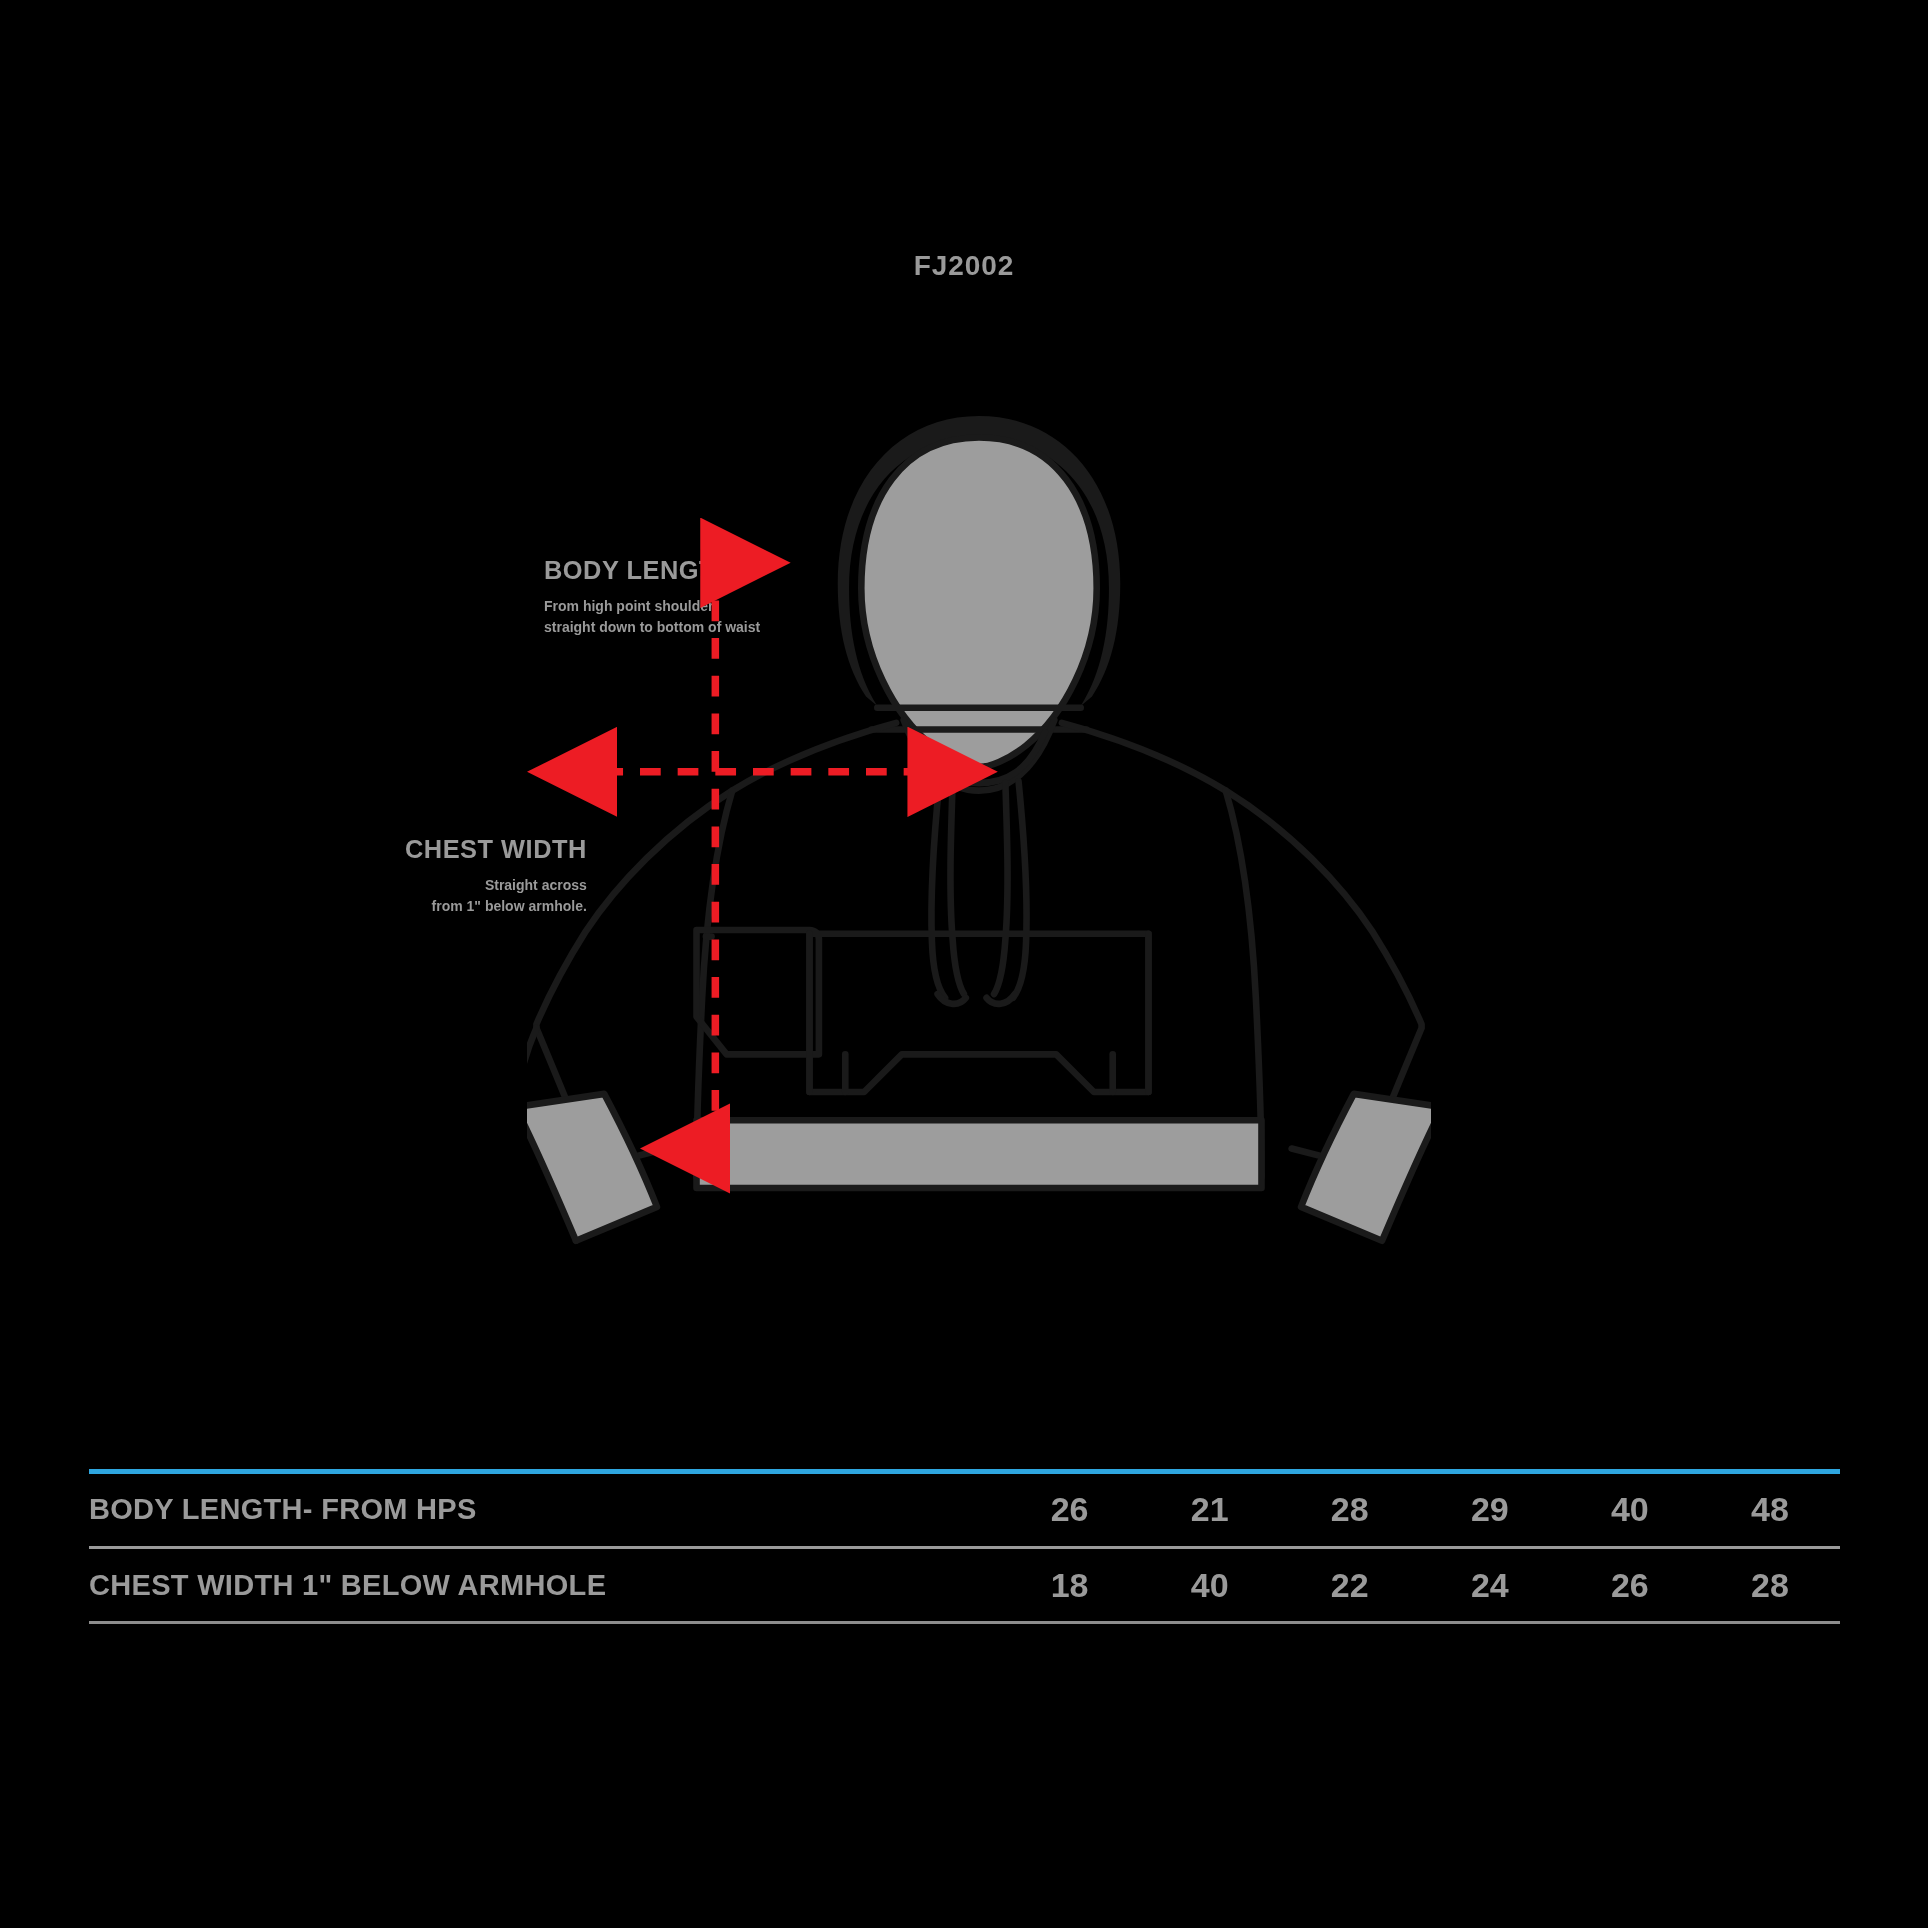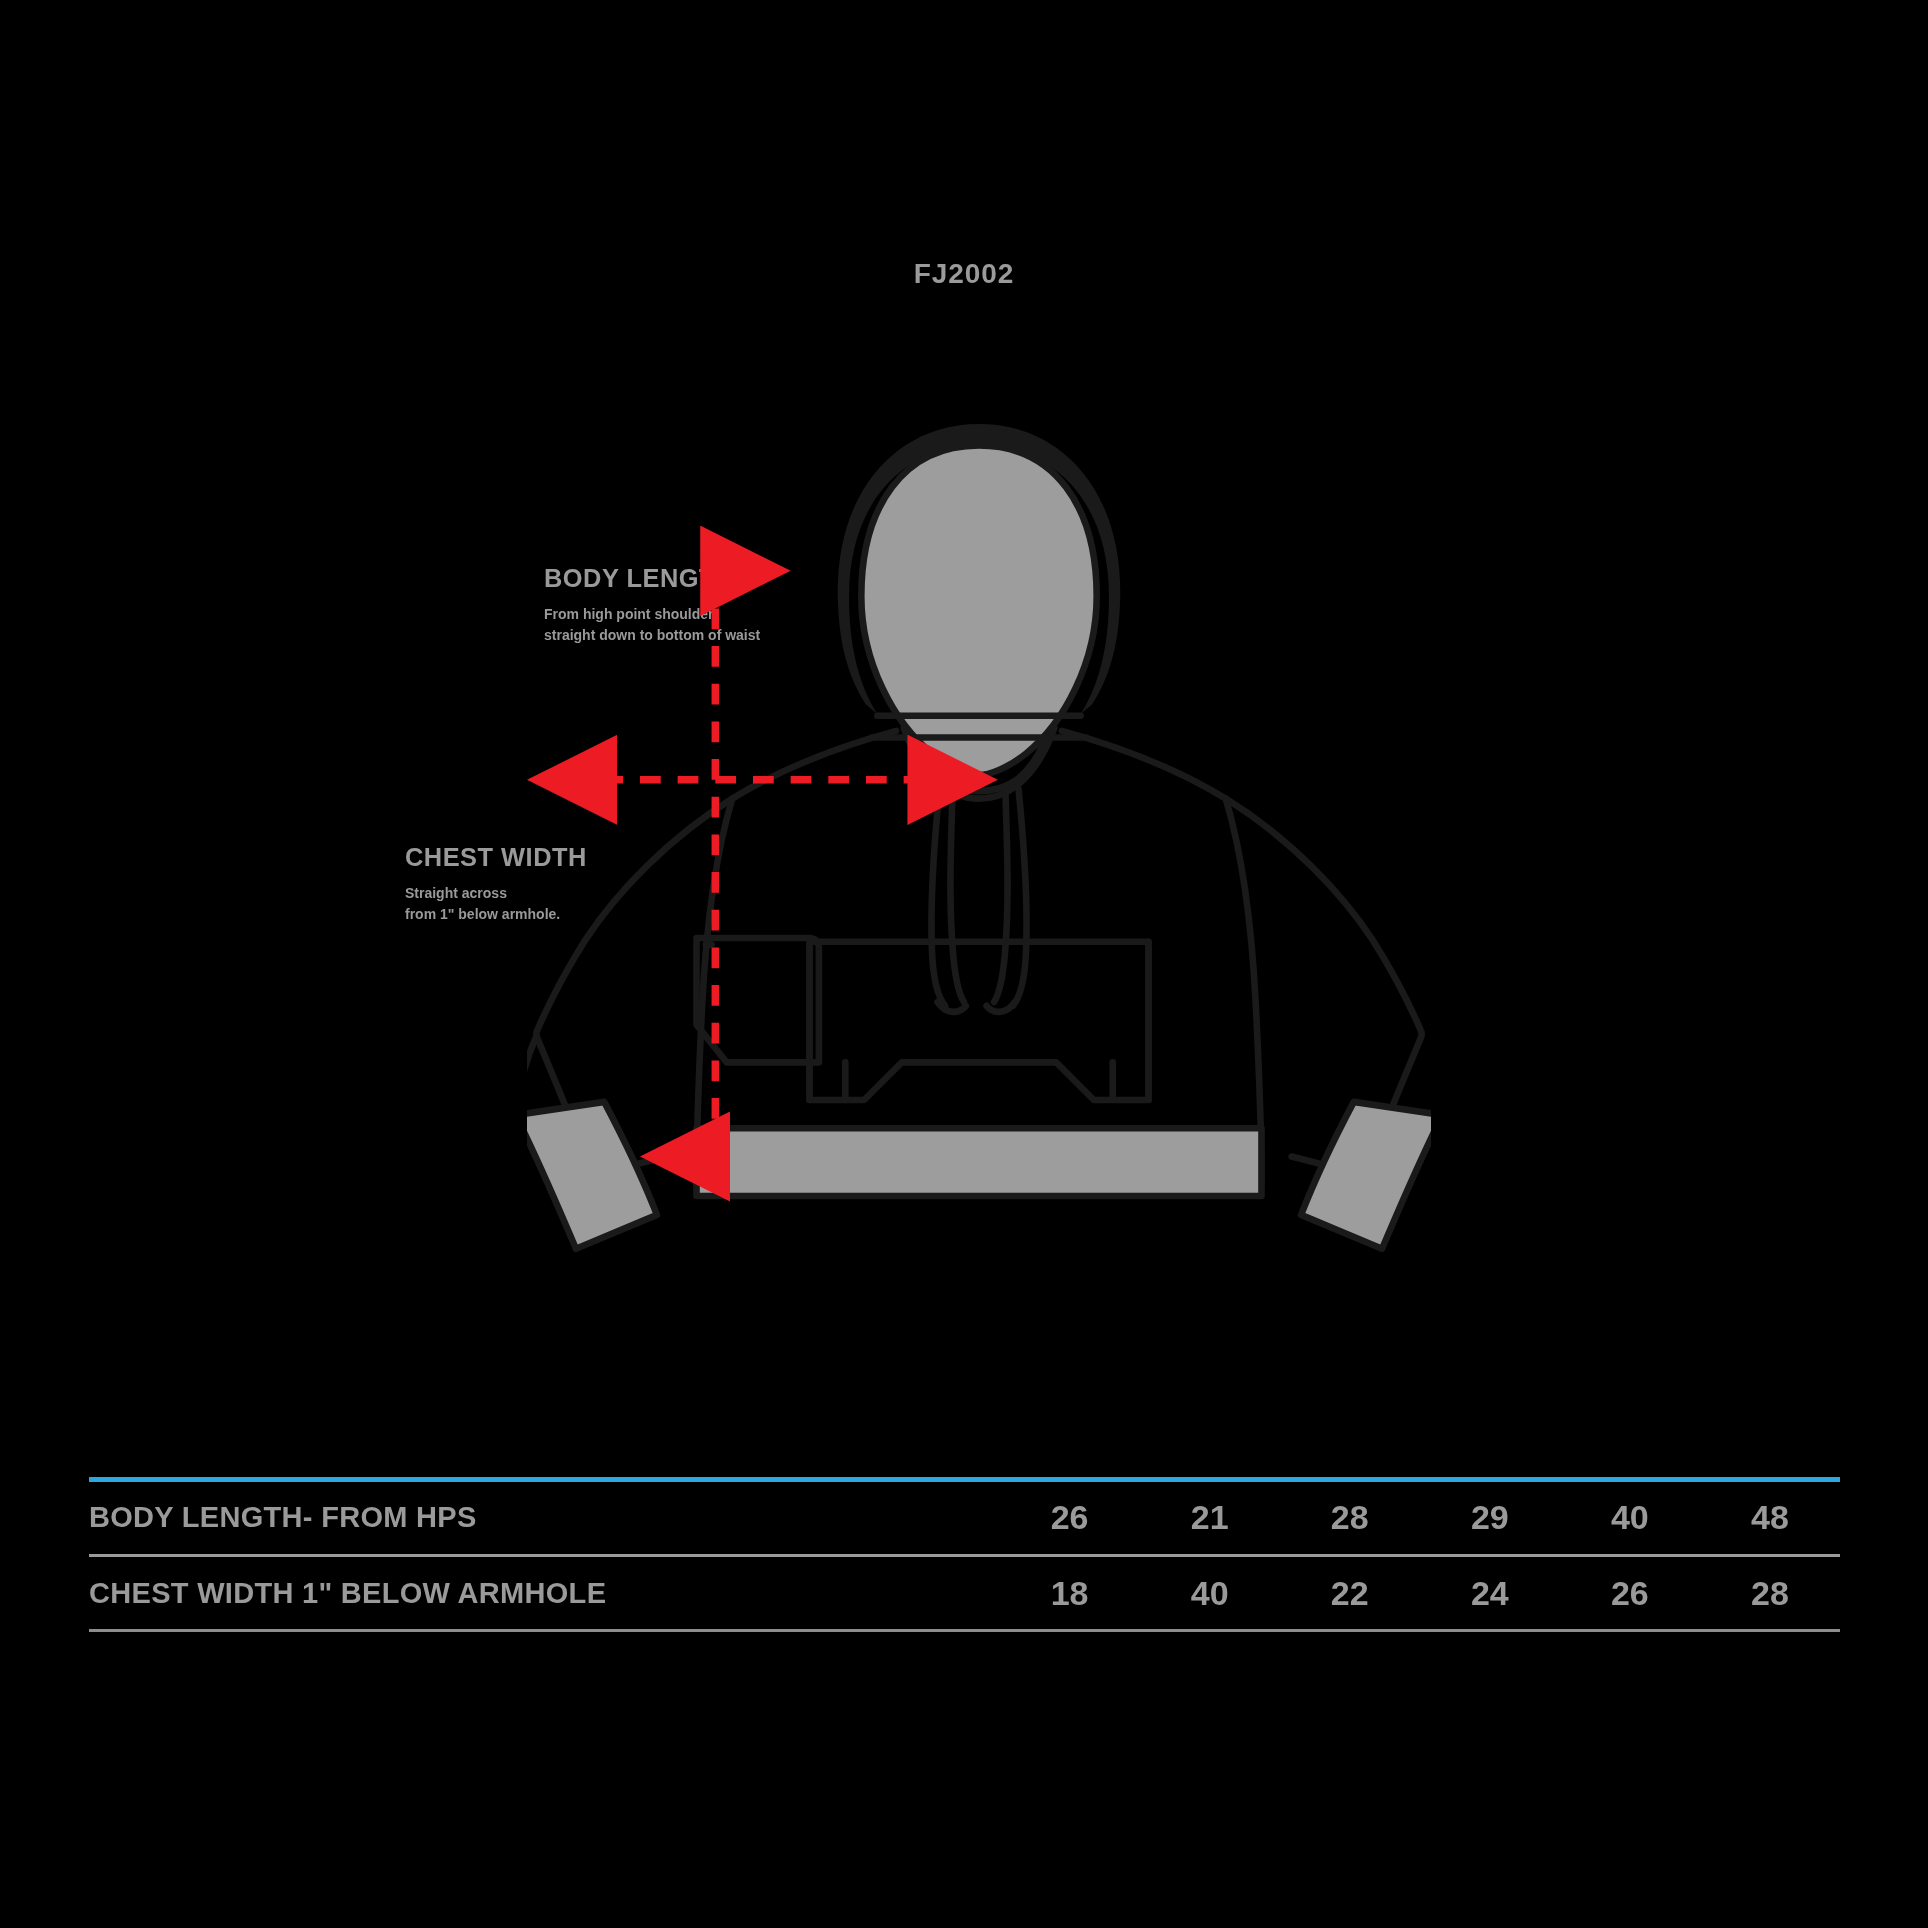--- a/index.html
+++ b/index.html
@@ -11,21 +11,21 @@
     width: 1928px;
     height: 1928px;
     font-family: "Liberation Sans", sans-serif;
     color: #ffffff;
     position: relative;
     overflow: hidden;
   }
 
   .page {
     position: absolute;
-    left: 0; top: 8px;
+    left: 0; top: 0;
     width: 1928px;
     height: 1851px;
     border-radius: 18px;
   }
 
   
   .style-code {
     position: absolute;
     left: 0;
     top: 250px;
@@ -56,20 +56,21 @@
     margin-top: 12px;
     white-space: nowrap;
   }
   #annot-body-length {
     left: 544px;
     top: 557px;
   }
   #annot-chest-width {
     left: 405px;
     top: 836px;
+    text-align: right;
   }
 
   
   .garment {
     position: absolute;
     left: 527px;
     top: 395px;
     width: 904px;
     height: 942px;
   }

